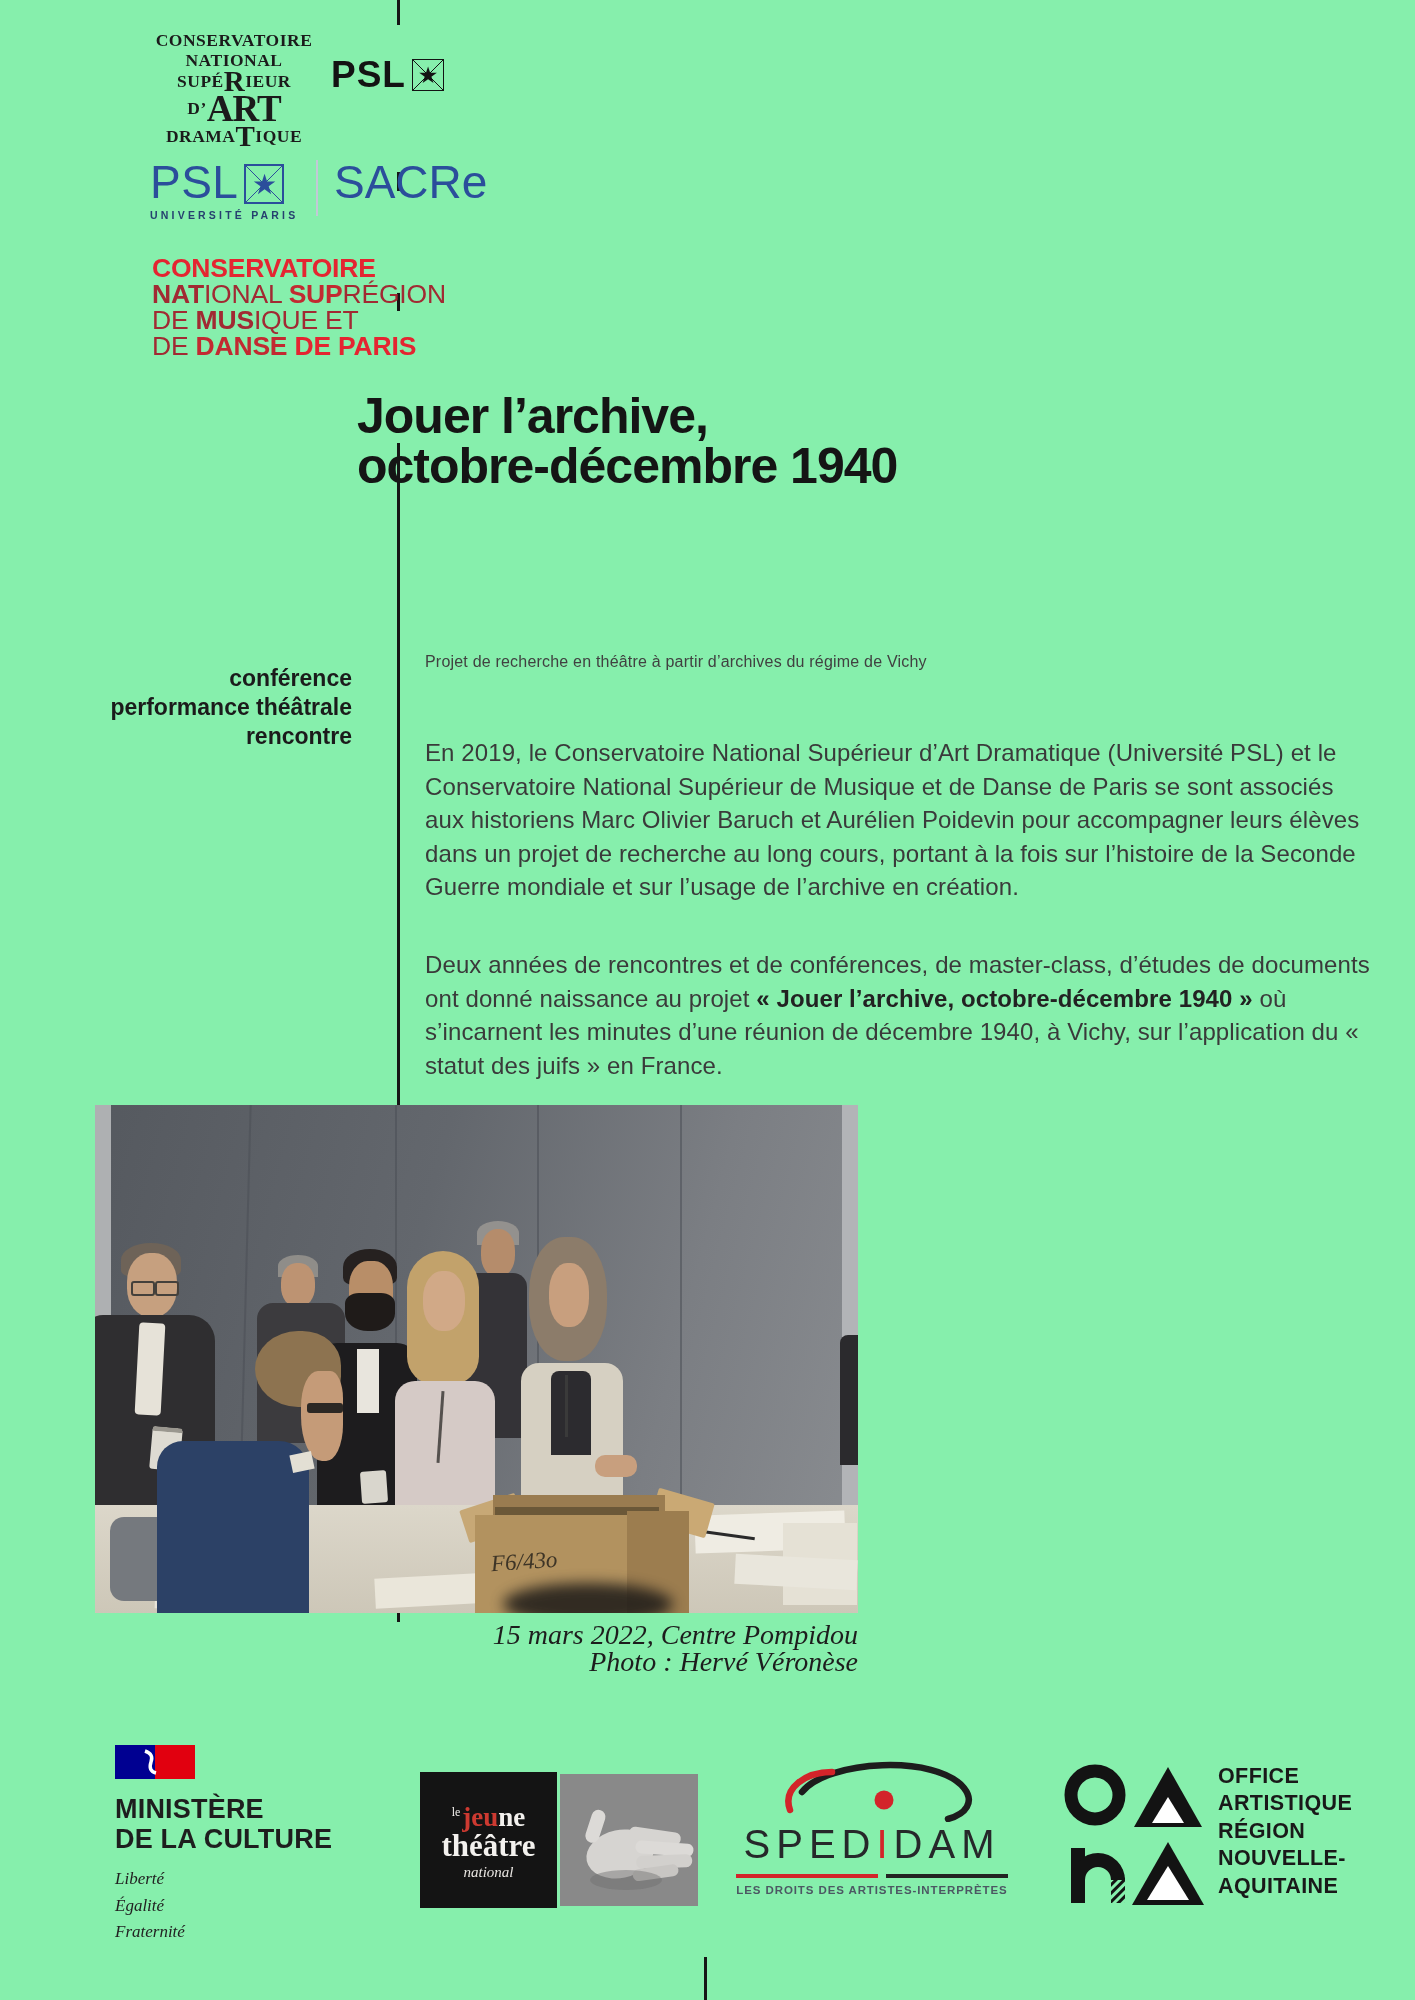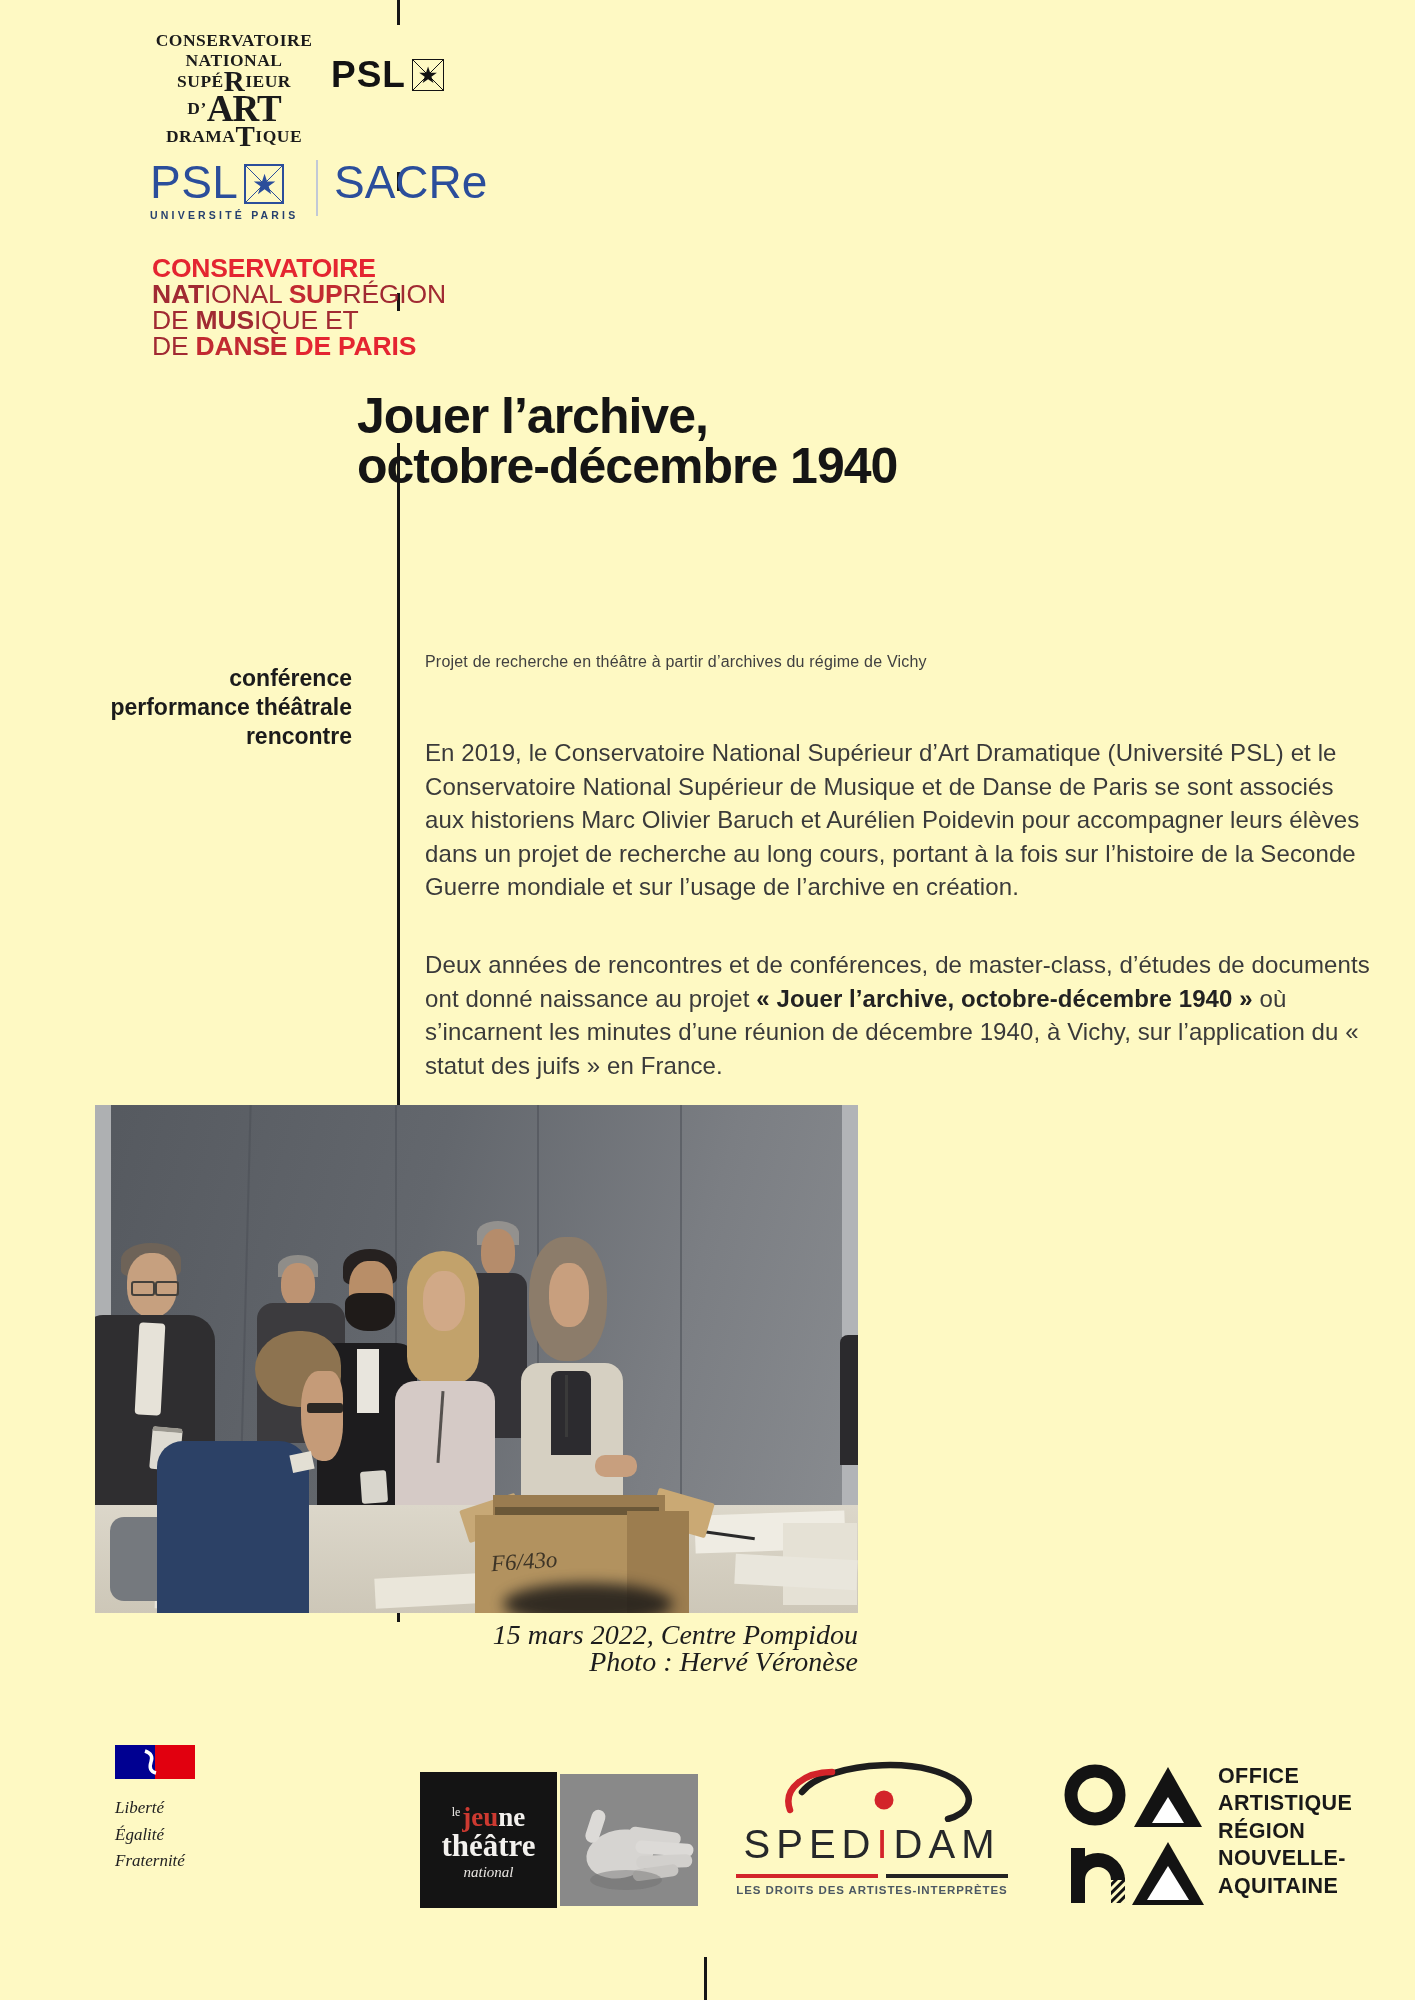--- a/index.html
+++ b/index.html
@@ -1,16 +1,16 @@
 <!DOCTYPE html>
 <html><head>
 <meta charset="utf-8">
 <style>
   html,body{margin:0;padding:0;background:#e8e8e8;}
-  .page{position:relative;width:1415px;height:2000px;background:#fef9c3;overflow:hidden;
+  .page{position:relative;width:1415px;height:2000px;background:#86efac;overflow:hidden;
         font-family:"Liberation Sans",sans-serif;}
   .abs{position:absolute;}
 
   
   .vdash{position:absolute;left:397px;width:2.5px;background:#161616;}
   .vline{position:absolute;left:397px;width:2.5px;background:#161616;}
 
   
   .cnsad{left:148px;top:30px;width:172px;text-align:center;color:#1b1b1b;
          font-family:"Liberation Serif",serif;font-weight:700;}
@@ -230,20 +230,24 @@
     <div>15 mars 2022, Centre Pompidou</div>
     <div>Photo : Hervé Véronèse</div>
   </div>
 
   <div class="abs ministere">
     <svg width="80" height="34">
       <rect x="0" y="0" width="40" height="34" fill="#000091"></rect>
       <rect x="40" y="0" width="40" height="34" fill="#e1000f"></rect>
       <path d="M30 6 q9 3 6 11 q-3 9 5 11" stroke="#ffffff" stroke-width="3.5" fill="none"></path>
     </svg>
+    <div class="name">
+      <div>MINISTÈRE</div>
+      <div>DE LA CULTURE</div>
+    </div>
     <div class="motto">
       <div>Liberté</div>
       <div>Égalité</div>
       <div>Fraternité</div>
     </div>
   </div>
 
   <div class="abs jtn">
     <div class="r1"><span class="le">le</span><span class="jeu">jeu</span><span>ne</span></div>
     <div class="r2">théâtre</div>

